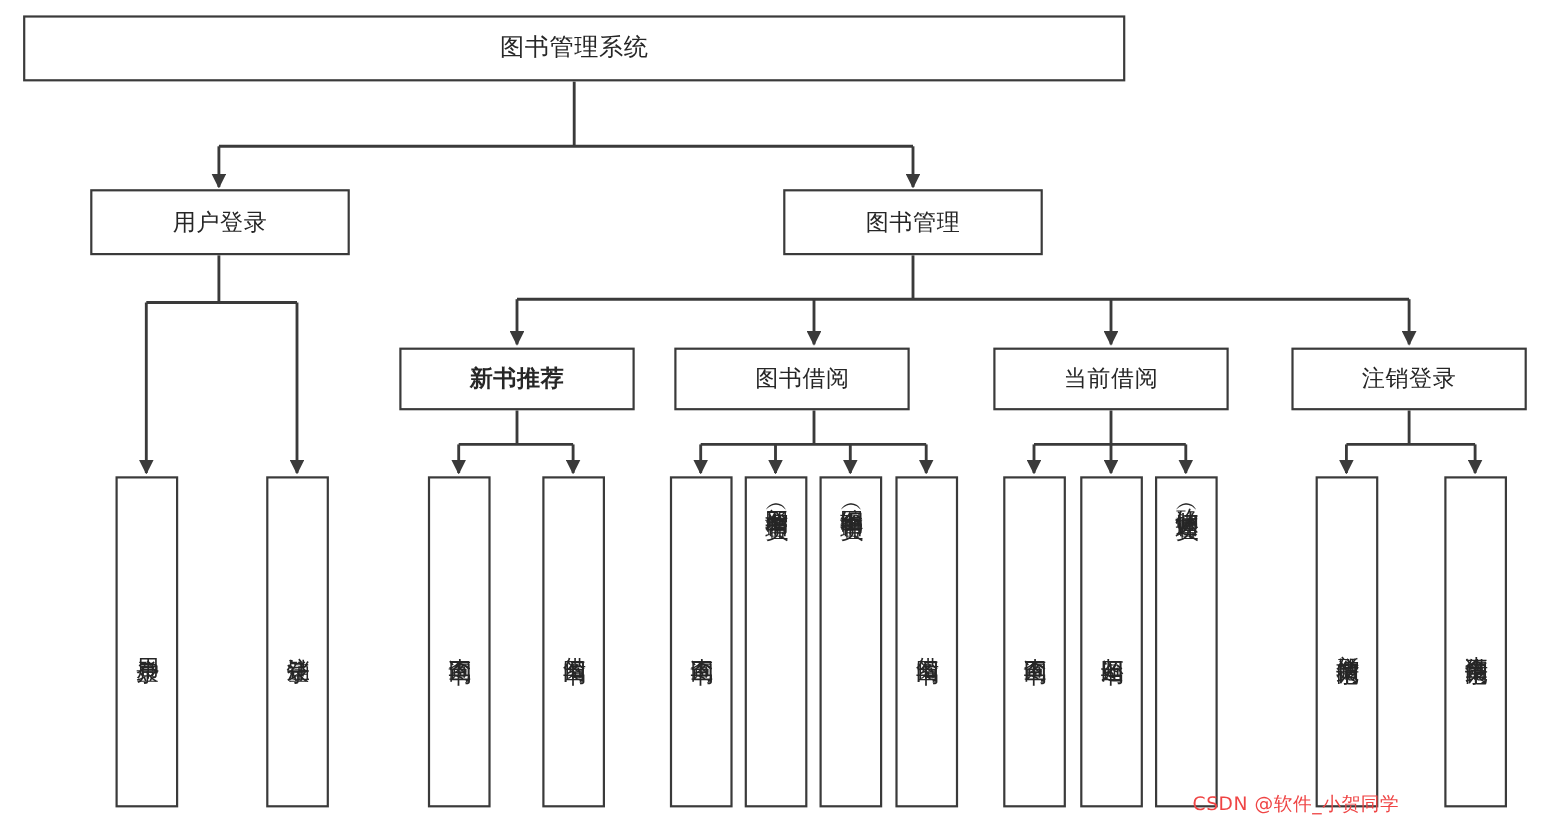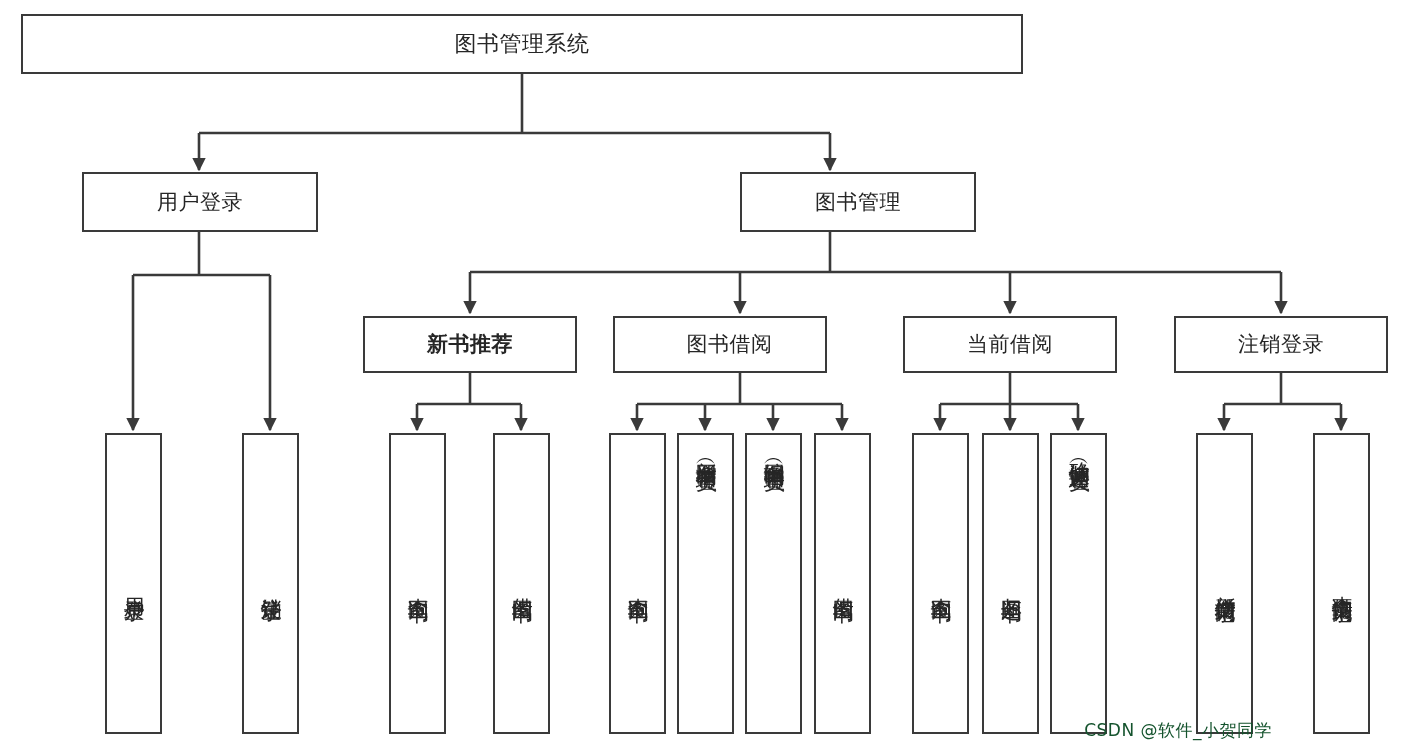--- a/index.html
+++ b/index.html
@@ -65,21 +65,21 @@
   }
   .node.vert.centered {
     align-items: center;
     padding-top: 0;
   }
   .watermark {
     position: absolute;
     right: 12px;
     bottom: 5px;
     font-size: 17px;
-    color: #14532d;
+    color: #ef4444;
     letter-spacing: 0.5px;
     white-space: nowrap;
     font-family: "DejaVu Sans", "Liberation Sans", sans-serif;
     text-align: right;
   }
 </style>
 </head>
 <body>
 
 <div id="diagram-root">
@@ -138,21 +138,21 @@
   </svg>
 
   <div class="node root horiz" style="left:21px; top:14px; width:1002px; height:60px;">
     <span class="label">图书管理系统</span>
   </div>
 
   <div class="node horiz" style="left:82px; top:172px; width:236px; height:60px;">
     <span class="label">用户登录</span>
   </div>
 
-  <div class="node horiz" style="left:712px; top:172px; width:236px; height:60px;margin-left:28px;">
+  <div class="node horiz" style="left:712px; top:172px; width:236px; height:60px;">
     <span class="label">图书管理</span>
   </div>
 
   <div class="node horiz" style="left:363px; top:316px; width:214px; height:57px;font-weight:bold;">
     <span class="label">新书推荐</span>
   </div>
 
   <div class="node horiz" style="left:613px; top:316px; width:214px; height:57px;padding-left:19px;">
     <span class="label">图书借阅</span>
   </div>

